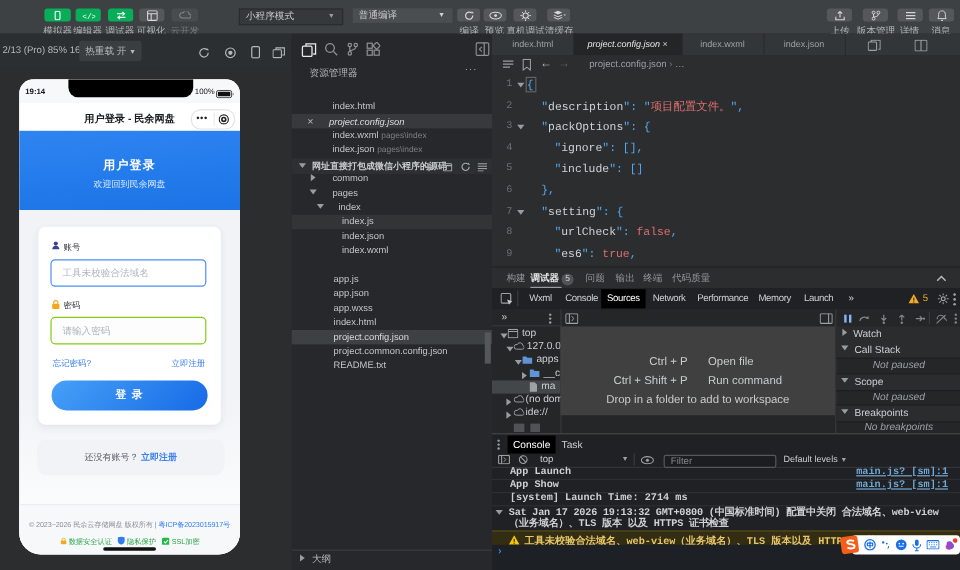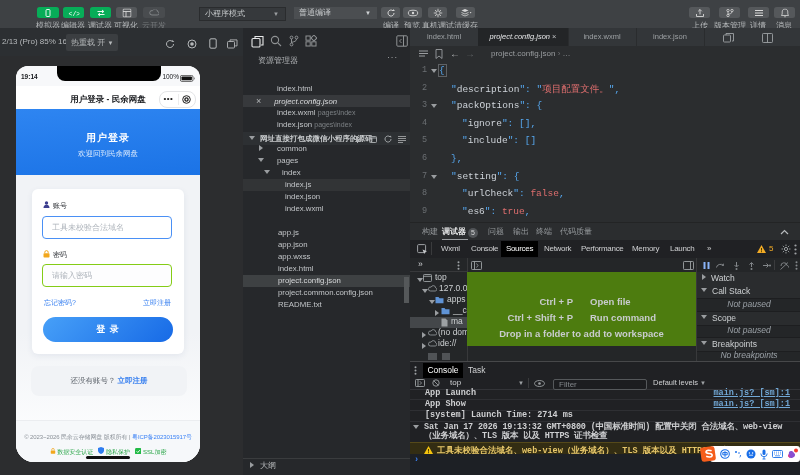--- a/index.html
+++ b/index.html
@@ -467,21 +467,21 @@
     <svg class="abs" style="left:4px;top:3px;" width="11" height="9" viewBox="0 0 11 9">
         <rect x="0.5" y="0.5" width="10" height="8" rx="0.8" fill="none" stroke="#9da1a4" stroke-width="0.9"></rect>
         <path d="M3.5 0.5v8" stroke="#9da1a4" stroke-width="0.9"></path>
         <path d="M5.5 2.5L7 4.5L5.5 6.5" fill="none" stroke="#9da1a4" stroke-width="0.8"></path>
       </svg>
     <svg class="abs" style="left:216px;top:3px;" width="11" height="9" viewBox="0 0 11 9">
         <rect x="0.5" y="0.5" width="10" height="8" rx="0.8" fill="none" stroke="#9da1a4" stroke-width="0.9"></rect>
         <path d="M7.5 0.5v8" stroke="#9da1a4" stroke-width="0.9"></path>
       </svg>
   </div>
-  <div class="abs" style="left:57px;top:14px;width:229px;height:74px;background:#4d7c0f;color:#c9ccce;font-size:9.5px;font-weight:bold;">
+  <div class="abs" style="left:57px;top:14px;width:229px;height:74px;background:#404040;color:#c9ccce;font-size:9.5px;">
     <span class="abs" style="left:0;top:24px;width:106px;text-align:right;">Ctrl + P</span>
     <span class="abs" style="left:123px;top:24px;">Open file</span>
     <span class="abs" style="left:0;top:40px;width:106px;text-align:right;">Ctrl + Shift + P</span>
     <span class="abs" style="left:123px;top:40px;">Run command</span>
     <span class="abs" style="left:0;top:56px;width:229px;text-align:center;">Drop in a folder to add to workspace</span>
   </div>
 
   <div class="abs" style="left:286px;top:0;width:104px;height:103px;background:#242628;border-left:1px solid #38393b;">
     <svg class="abs" style="left:6px;top:4px;" width="7" height="7" viewBox="0 0 7 7">
         <rect x="0.5" y="0" width="2" height="7" fill="#8ab4f8"></rect>

